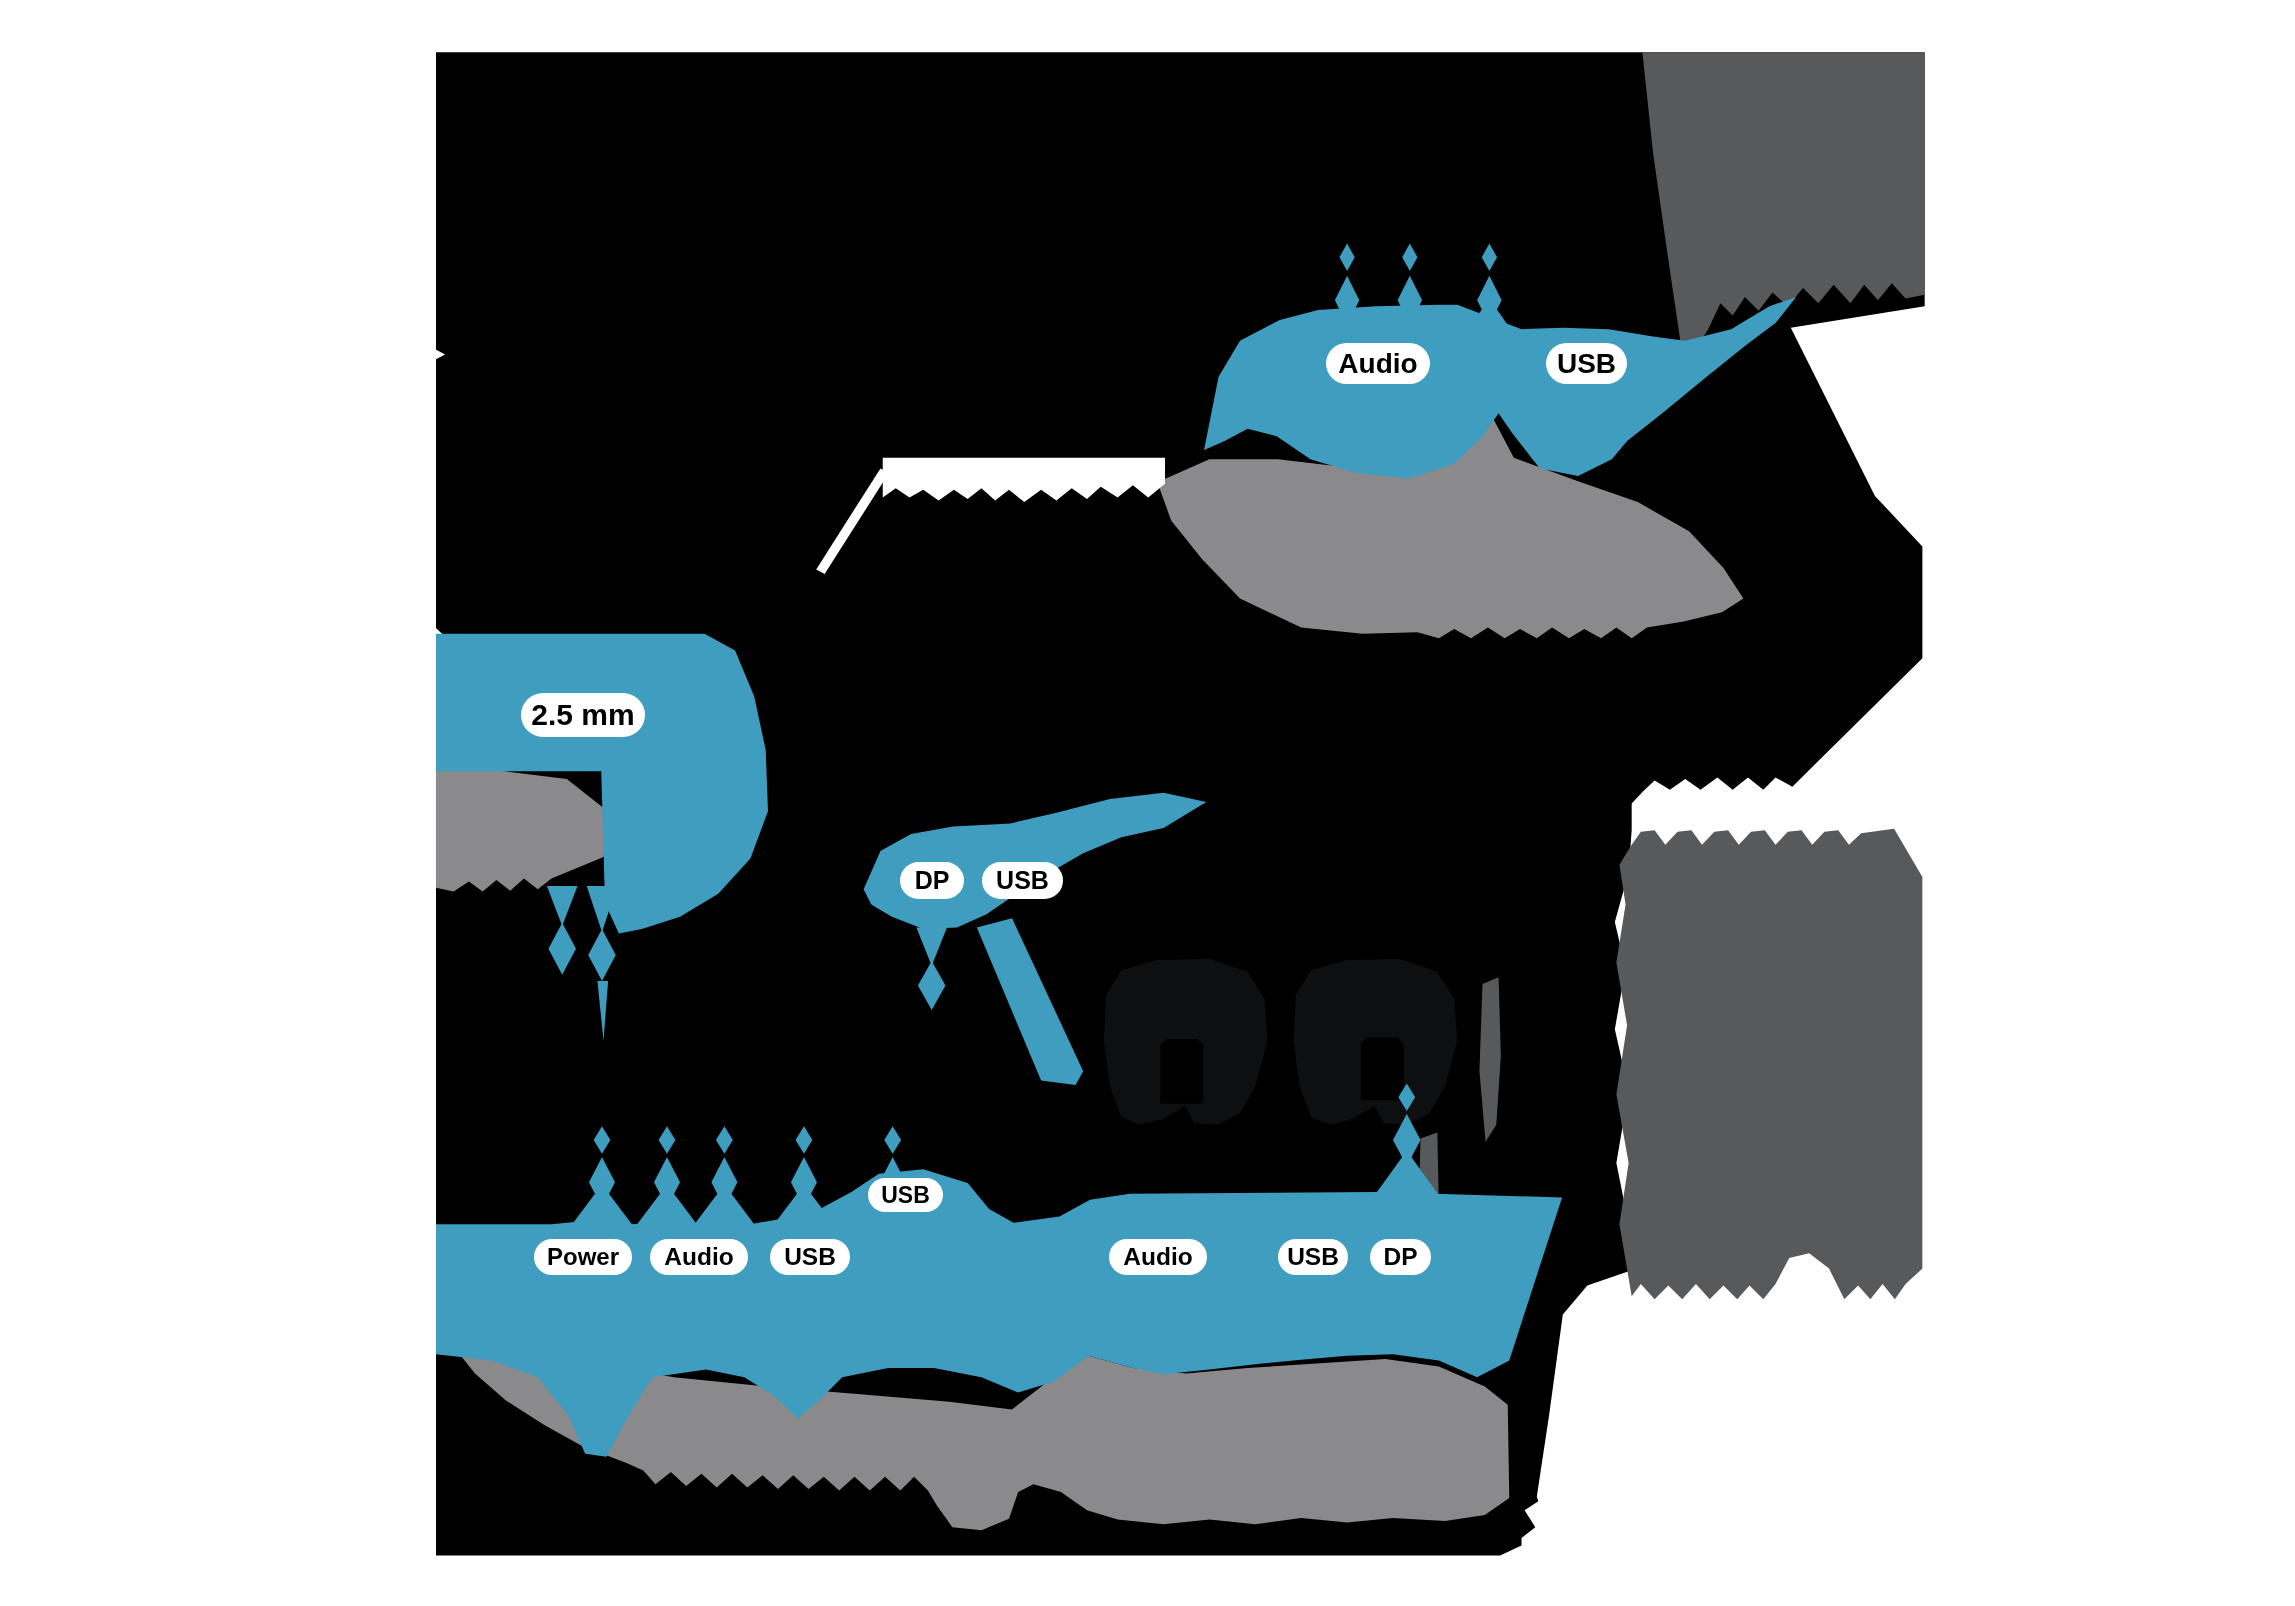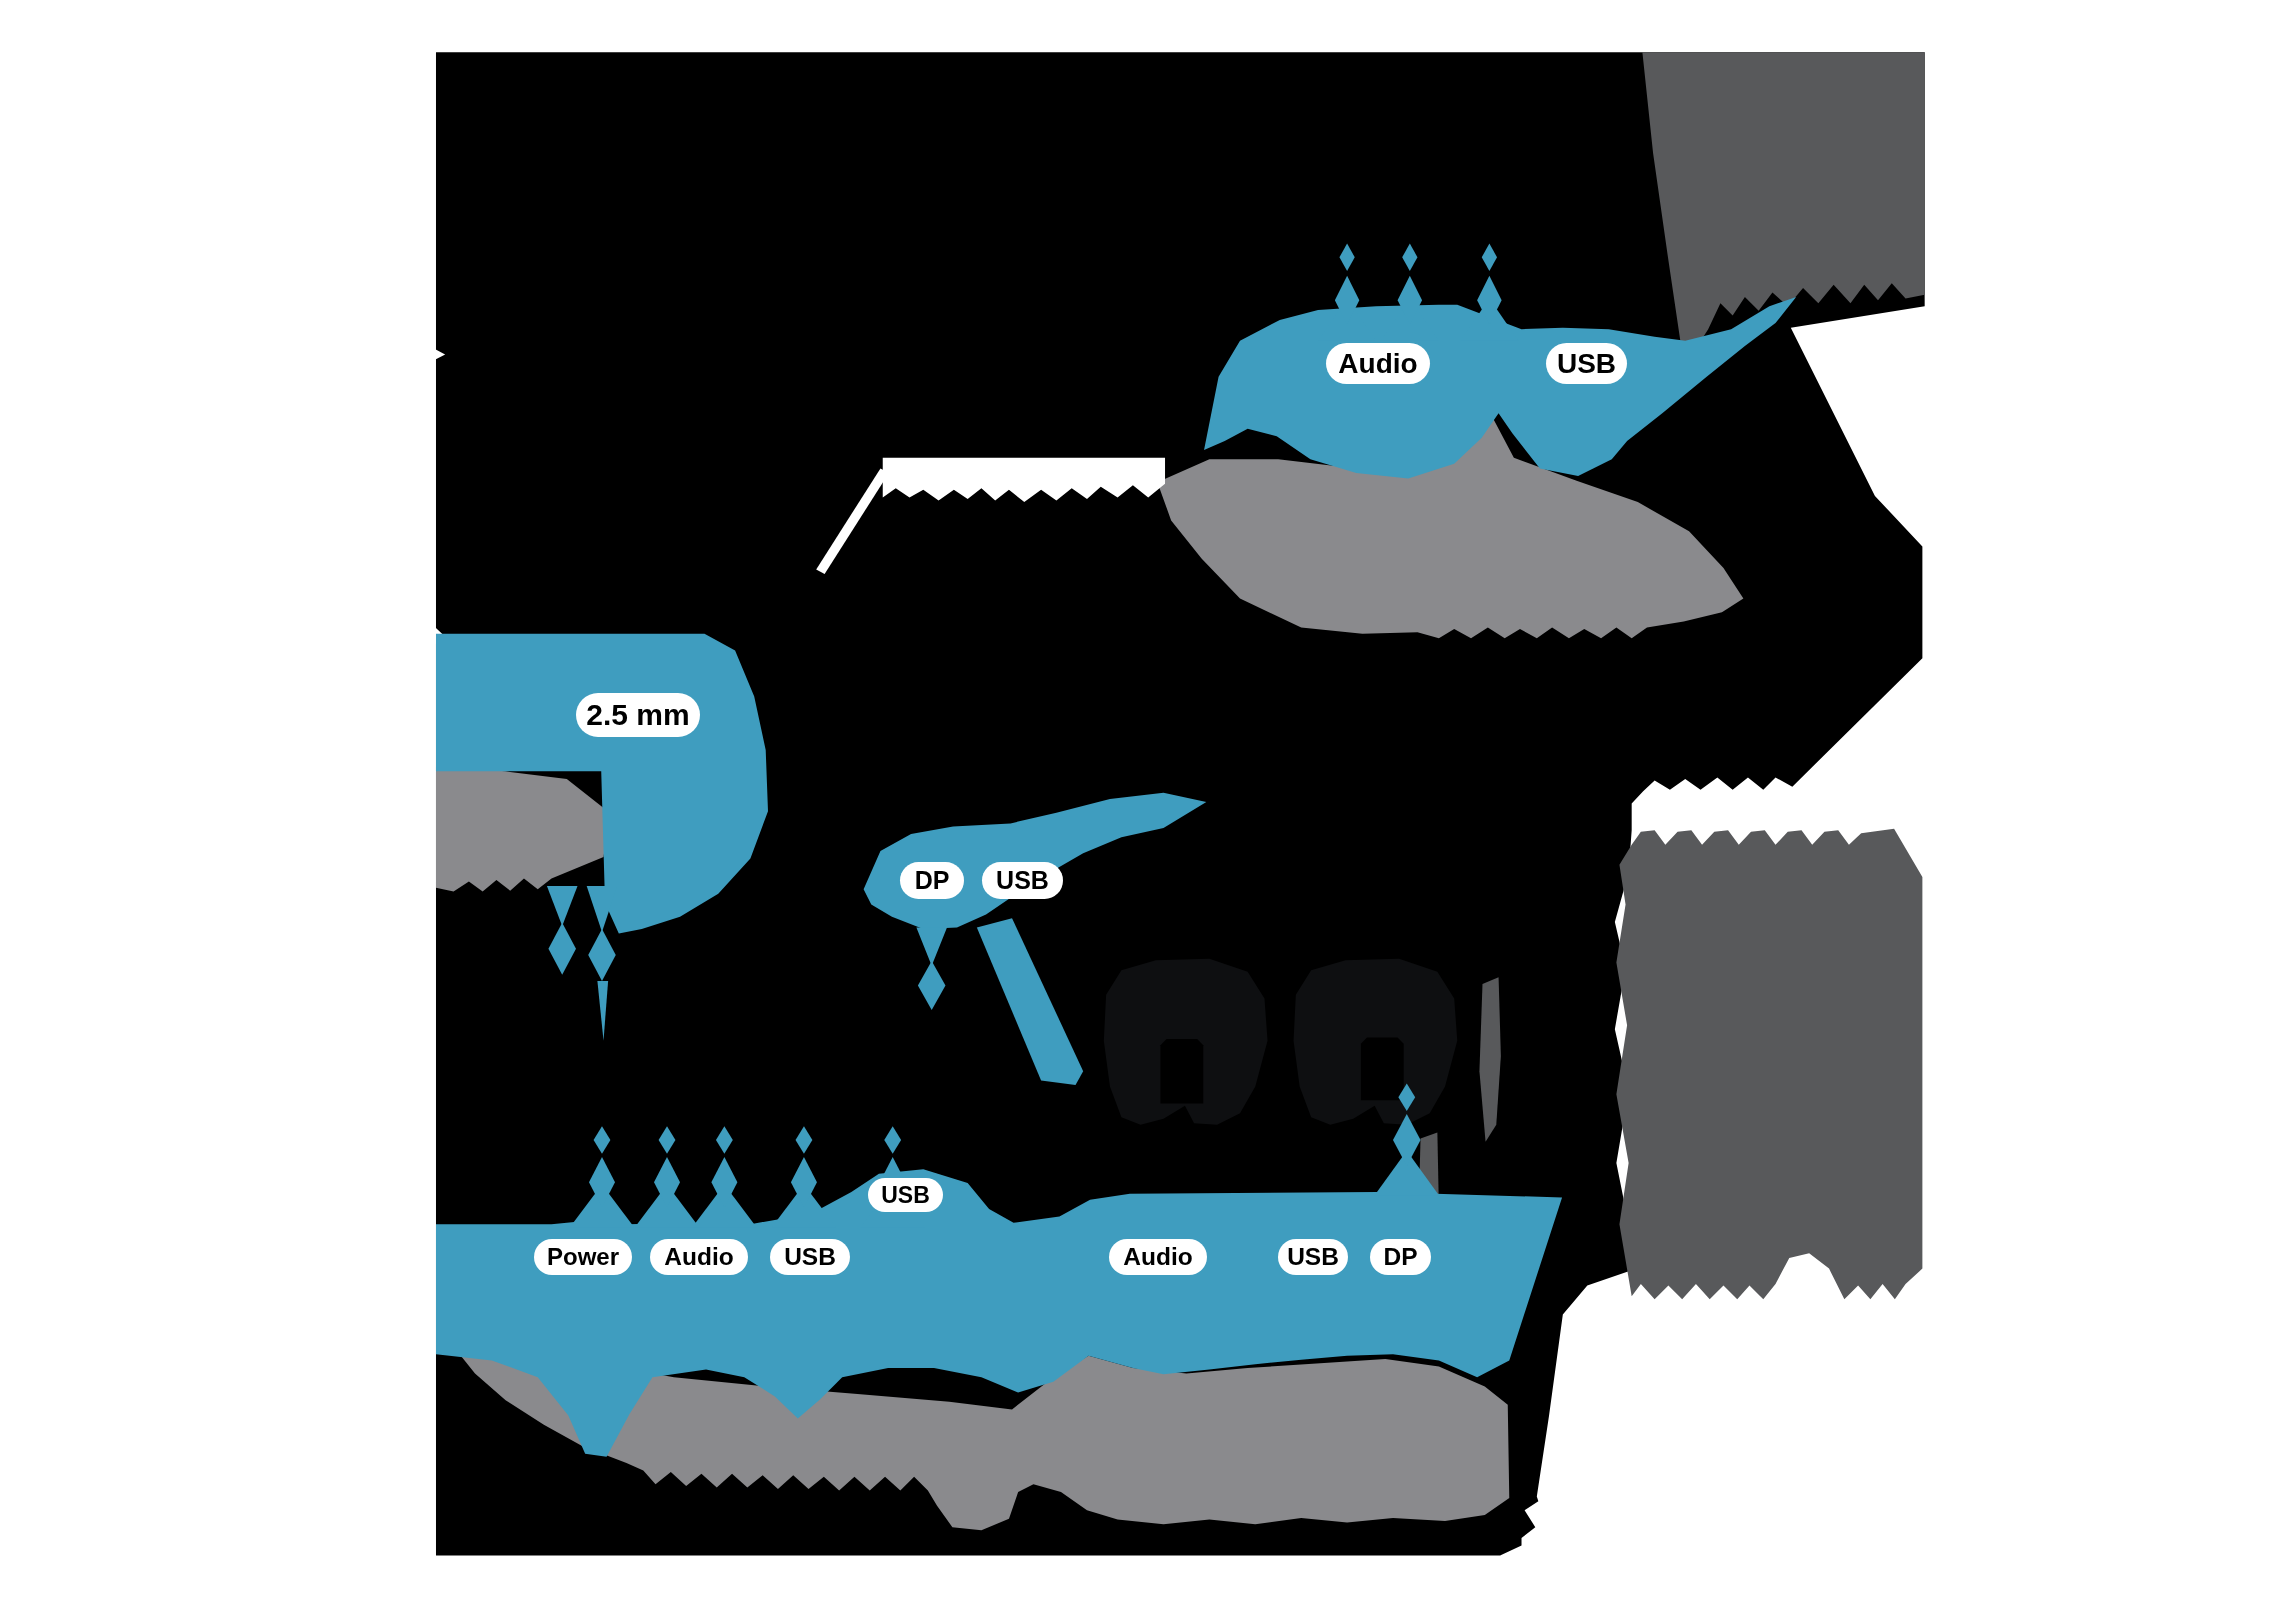--- a/index.html
+++ b/index.html
@@ -86,21 +86,21 @@
       <polygon points="1818,1524 1836,1490 1818,1456 1800,1490" fill="#3F9DBF"></polygon>
       <polygon points="1818,1452 1829,1434 1818,1416 1807,1434" fill="#3F9DBF"></polygon>
     </svg>
   <div id="pill-layer">
       <div class="pill" style="left: 1310px; top: 343px; width: 104px; height: 41px; border-radius: 20.7px; font-size: 28px;">
         <span>Audio</span>
       </div>
       <div class="pill" style="left: 1530px; top: 343px; width: 81px; height: 41px; border-radius: 20.7px; font-size: 28px;">
         <span>USB</span>
       </div>
-      <div class="pill" style="left: 560px; top: 693px; width: 124px; height: 44px; border-radius: 22px; font-size: 30px;">
+      <div class="pill" style="left: 505px; top: 693px; width: 124px; height: 44px; border-radius: 22px; font-size: 30px;">
         <span>2.5 mm</span>
       </div>
       <div class="pill" style="left: 884px; top: 862px; width: 64px; height: 37px; border-radius: 18.4px; font-size: 25px;">
         <span>DP</span>
       </div>
       <div class="pill" style="left: 966px; top: 862px; width: 81px; height: 37px; border-radius: 18.4px; font-size: 25px;">
         <span>USB</span>
       </div>
       <div class="pill" style="left: 852px; top: 1178px; width: 75px; height: 34px; border-radius: 17px; font-size: 23px;">
         <span>USB</span>

